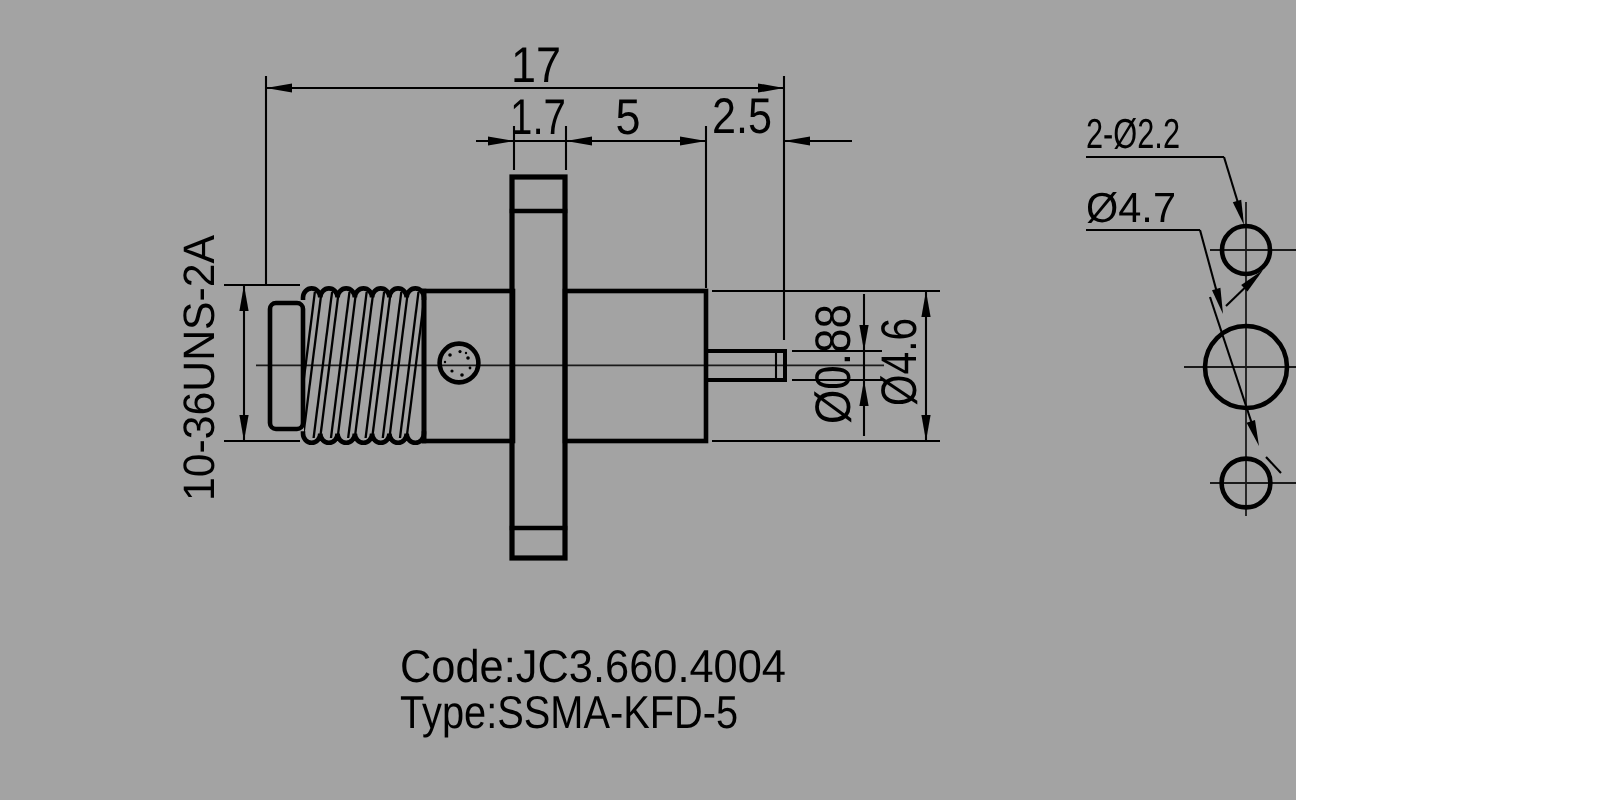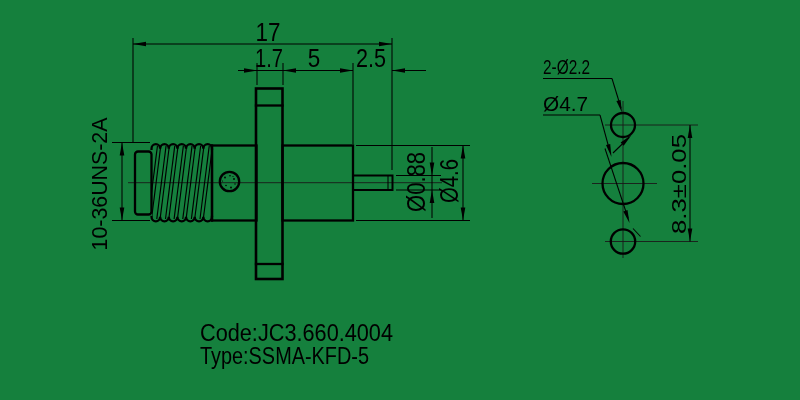--- a/index.html
+++ b/index.html
@@ -1,16 +1,16 @@
 <!DOCTYPE html>
 <html><head>
 <meta charset="utf-8">
 <style>
   html,body{margin:0;padding:0;background:#ffffff;}
-  .sheet{width:800px;height:400px;background:#15803d;position:relative;overflow:hidden;}
+  .sheet{width:648px;height:400px;background:#a3a3a3;position:relative;overflow:hidden;}
   svg{display:block;}
   .thick{stroke:#000;stroke-width:2.3;fill:none;stroke-linecap:square;}
   .thick2{stroke:#000;stroke-width:2.6;fill:none;stroke-linecap:square;}
   .medium{stroke:#000;stroke-width:2.0;fill:none;stroke-linecap:square;}
   .thin{stroke:#000;stroke-width:1.05;fill:none;stroke-linecap:butt;}
   .cl{stroke:#1a1a1a;stroke-width:0.9;fill:none;}
   .tdiag{stroke:#000;stroke-width:1.15;fill:none;}
   .arrow{fill:#000;stroke:none;}
   .dot{fill:#000;stroke:none;}
   text{font-family:"Liberation Sans",sans-serif;fill:#000;}

